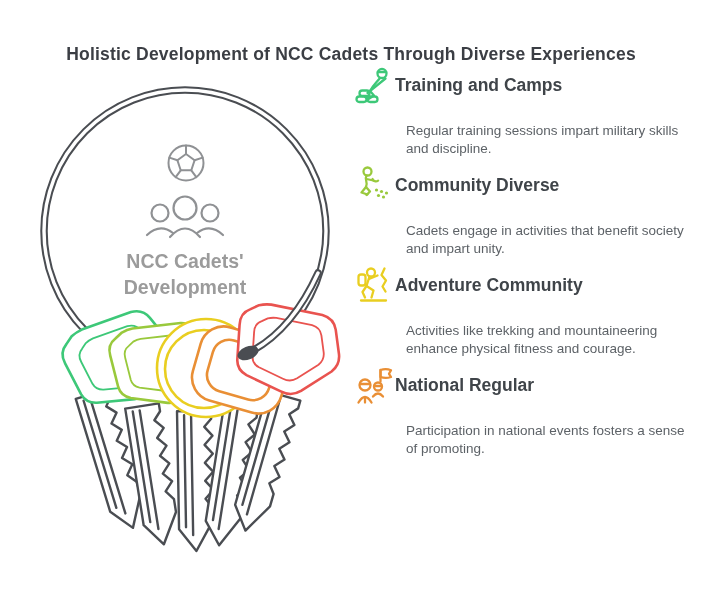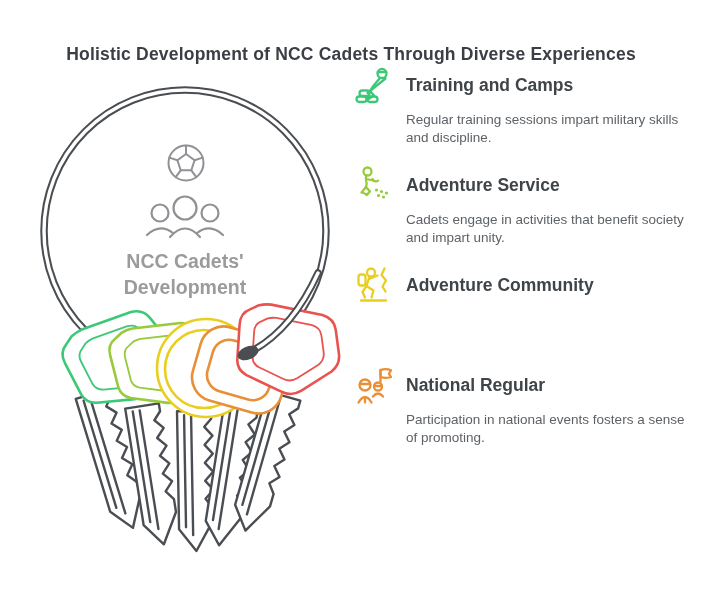--- a/index.html
+++ b/index.html
@@ -7,24 +7,24 @@
     width:702px;height:598px;background:#ffffff;position:relative;overflow:hidden;
     font-family:"Liberation Sans", sans-serif;
   }
   .title{
     position:absolute;top:26px;left:0;width:100%;text-align:center;
     font-size:17.5px;font-weight:bold;color:#3b3e44;letter-spacing:.2px;margin-top:18px;
   }
   .keyring{position:absolute;left:15px;top:70px;width:340px;height:525px}
   .items{position:absolute;left:355px;top:66px;width:340px}
   .item{height:100px}
-  .item-head{display:flex;align-items:center;gap:11px}
+  .item-head{display:flex;align-items:center;}
   .icon{width:40px;height:40px;flex:0 0 40px}
   .item-title{font-size:17.5px;font-weight:bold;color:#3f4449;margin:0;line-height:1.1}
-  .item-desc{margin:5px 0 0 51px;width:290px;font-size:13.5px;line-height:1.34;color:#5d6267}
+  .item-desc{margin:16px 0 0 51px;width:290px;font-size:13.5px;line-height:1.34;color:#5d6267}
 </style>
 </head>
 <body>
 
 <div class="title">Holistic Development of NCC Cadets Through Diverse Experiences</div>
 
 <svg class="keyring" viewBox="0 0 340 525" width="340" height="525" fill="none" stroke-linecap="round" stroke-linejoin="round">
   <defs>
     <path id="headO" d="M -22 -42 L 30 -38 Q 42 -36 45 -25 L 51 -2 Q 54 9 46 17 L 18 40 Q 9 47 -2 43 L -38 31 Q -48 27 -49 17 L -51 -18 Q -52 -30 -42 -35 L -34 -40 Q -28 -42 -22 -42 Z"></path>
     <g id="blade">
@@ -121,39 +121,40 @@
         <path d="M 11 21 L 6.5 26.5 L 12.5 28.5"></path>
         <path d="M 11 21 L 15 25.5 L 11.5 29"></path>
         <g stroke="none" fill="#99c93c">
           <circle cx="21.5" cy="24" r="1.6"></circle>
           <circle cx="26.5" cy="25.5" r="1.6"></circle>
           <circle cx="31.5" cy="27" r="1.6"></circle>
           <circle cx="23.5" cy="29.5" r="1.6"></circle>
           <circle cx="28.5" cy="31" r="1.6"></circle>
         </g>
       </svg>
-      <h2 class="item-title">Adventure Service</h2>
+      <h2 class="item-title">Community Diverse</h2>
     </div>
     <p class="item-desc">Cadets engage in activities that benefit society and impart unity.</p>
   </div>
 
   <div class="item">
     <div class="item-head">
       <svg class="icon" viewBox="0 0 40 40" fill="none" stroke-width="2.3" stroke-linecap="round" stroke-linejoin="round" stroke="#e9ce20">
         <rect x="3.5" y="8.5" width="7" height="11" rx="2.5"></rect>
         <circle cx="16" cy="6.5" r="4"></circle>
         <path d="M 14.5 10.5 L 11.5 20"></path>
         <path d="M 14 13 L 22.5 9.5"></path>
         <path d="M 11.5 20 L 18.5 24.5 L 16.5 31.5"></path>
         <path d="M 11.5 20 L 7.5 26 L 10 31.5"></path>
         <path d="M 29.5 2.5 L 26.5 9 L 31 14.5 L 27.5 20.5 L 30.5 25.5"></path>
         <path d="M 6 34.5 L 31 34.5"></path>
       </svg>
       <h2 class="item-title">Adventure Community</h2>
     </div>
+    <p class="item-desc">Activities like trekking and mountaineering enhance physical fitness and courage.</p>
   </div>
 
   <div class="item">
     <div class="item-head">
       <svg class="icon" viewBox="0 0 40 40" fill="none" stroke-width="2.3" stroke-linecap="round" stroke-linejoin="round" stroke="#e98f35">
         <path d="M 25.5 15.5 V 4"></path>
         <path d="M 25.5 4 Q 31 2.2 36 4.2 L 34 7.8 L 36 11 Q 30.5 12.8 25.5 11 Z"></path>
         <circle cx="10" cy="19" r="5.5"></circle>
         <path d="M 5 18 L 15 18"></path>
         <path d="M 3.5 36.5 Q 10 25.5 16.5 36.5"></path>

